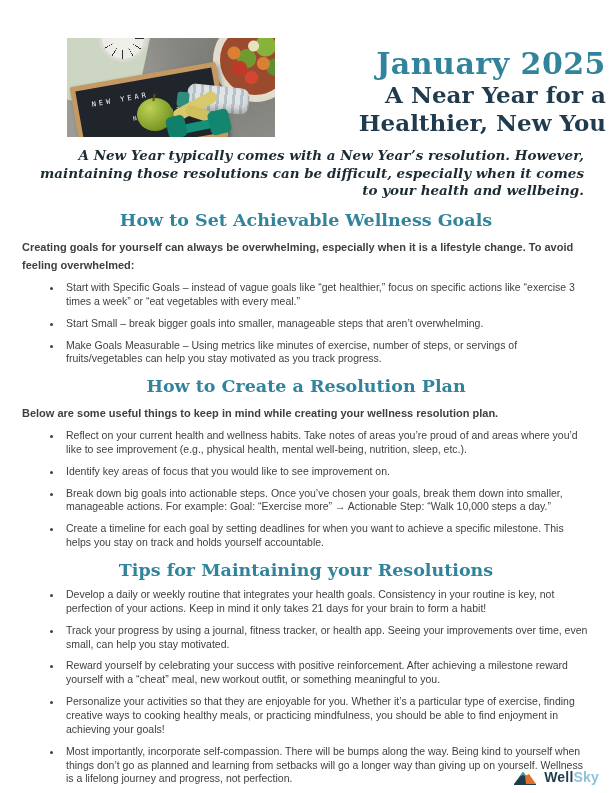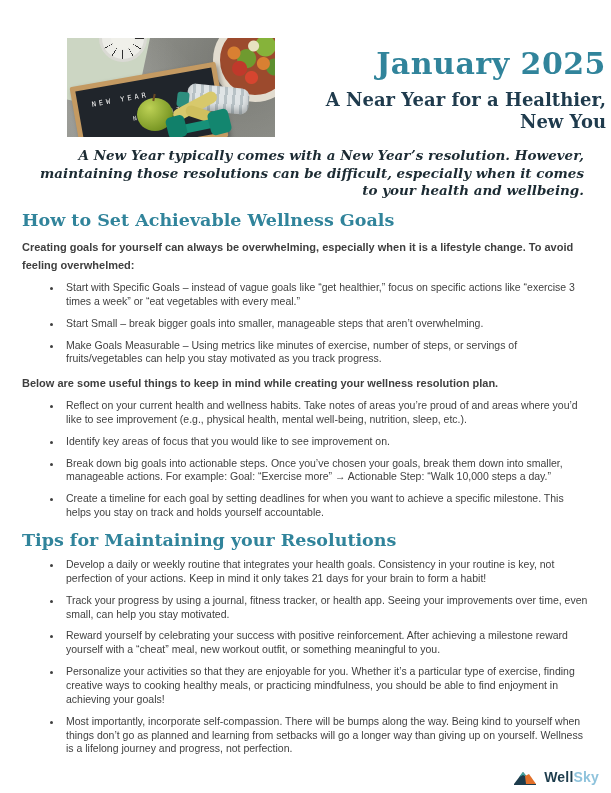--- a/index.html
+++ b/index.html
@@ -61,30 +61,30 @@
   .db-end1 { position:absolute; left:100px; top:78px; width:19px; height:22px;
     background:#11806a; border-radius:5px; transform:rotate(-14deg); }
   .db-bar  { position:absolute; left:113px; top:84px; width:34px; height:9px;
     background:#169179; border-radius:4px; transform:rotate(-12deg); }
   .db-end2 { position:absolute; left:142px; top:72px; width:21px; height:24px;
     background:#13866f; border-radius:5px; transform:rotate(-14deg); }
 
   .title-block { position:absolute; left:288px; top:46px; width:318px; text-align:right; }
   .month-title { font-family:"DejaVu Serif","Liberation Serif",serif; font-weight:bold;
     font-size:30px; color:#31849B; letter-spacing:.5px; }
-  .subtitle { margin-top:8px; font-family:"DejaVu Serif","Liberation Serif",serif;
-    font-weight:bold; font-size:18px; line-height:1.2; color:#1F3B4D; }
+  .subtitle { font-family:"DejaVu Serif","Liberation Serif",serif;
+    font-weight:bold; font-size:23px; line-height:1.2; color:#1F3B4D; }
 
   
   .content { position:absolute; left:22px; top:147px; width:568px; }
   .intro { font-family:"DejaVu Serif","Liberation Serif",serif; font-weight:bold;
     font-style:italic; font-size:13.5px; line-height:1.3; text-align:right;
     color:#1c2b33; margin:0 6px 8px 6px; }
   .sec-heading { font-family:"DejaVu Serif","Liberation Serif",serif; font-weight:bold;
-    font-size:17.5px; color:#31849B; margin:10px 0 8px 0; }
+    font-size:17.5px; color:#31849B; margin:10px 0 8px 0;text-align:center; }
   .lead { font-size:11px; font-weight:bold; color:#3f3f3f; line-height:1.7; margin-bottom:5px; }
   ul.bullets { margin:6px 0 4px 0; padding-left:41px; list-style:disc; }
   ul.bullets li { font-size:10.5px; line-height:1.32; margin-bottom:8px; color:#3f3f3f;
     padding-left:3px; }
 
   .logo { position:absolute; right:12px; bottom:8px; display:flex; align-items:center; gap:8px; }
   .logo-text { font-size:14px; font-weight:bold; color:#1D3C4C; letter-spacing:.2px; }
   .logo-text .sky { color:#8FC3DC; font-weight:bold; }
 </style>
 </head>
@@ -123,20 +123,21 @@
       <h2 class="sec-heading">How to Set Achievable Wellness Goals</h2>
       <p class="lead">Creating goals for yourself can always be overwhelming, especially when it is a lifestyle change. To avoid feeling overwhelmed:</p>
       <ul class="bullets">
         <li>Start with Specific Goals – instead of vague goals like “get healthier,” focus on specific actions like “exercise 3 times a week” or “eat vegetables with every meal.”</li>
         <li>Start Small – break bigger goals into smaller, manageable steps that aren’t overwhelming.</li>
         <li>Make Goals Measurable – Using metrics like minutes of exercise, number of steps, or servings of fruits/vegetables can help you stay motivated as you track progress.</li>
       </ul>
     </div>
 
     <div>
+      <h2 class="sec-heading">How to Create a Resolution Plan</h2>
       <p class="lead">Below are some useful things to keep in mind while creating your wellness resolution plan.</p>
       <ul class="bullets">
         <li>Reflect on your current health and wellness habits. Take notes of areas you’re proud of and areas where you’d like to see improvement (e.g., physical health, mental well-being, nutrition, sleep, etc.).</li>
         <li>Identify key areas of focus that you would like to see improvement on.</li>
         <li>Break down big goals into actionable steps. Once you’ve chosen your goals, break them down into smaller, manageable actions. For example: Goal: “Exercise more” → Actionable Step: “Walk 10,000 steps a day.”</li>
         <li>Create a timeline for each goal by setting deadlines for when you want to achieve a specific milestone. This helps you stay on track and holds yourself accountable.</li>
       </ul>
     </div>
 
     <div>

